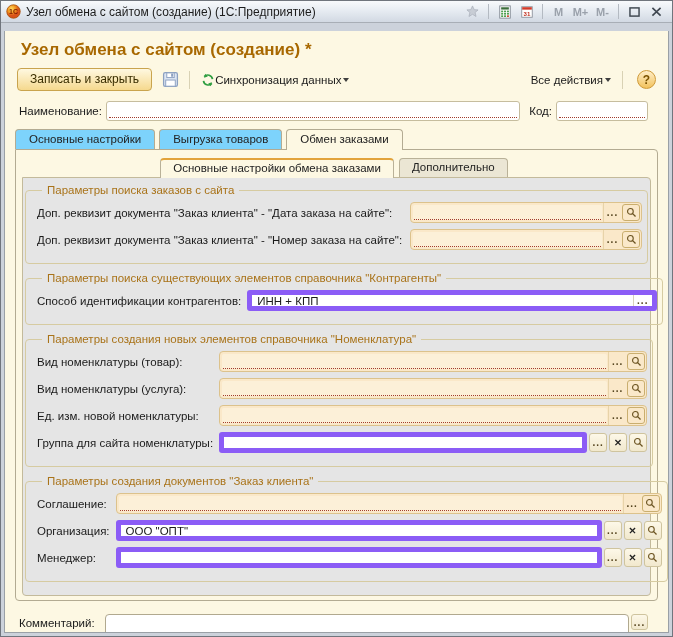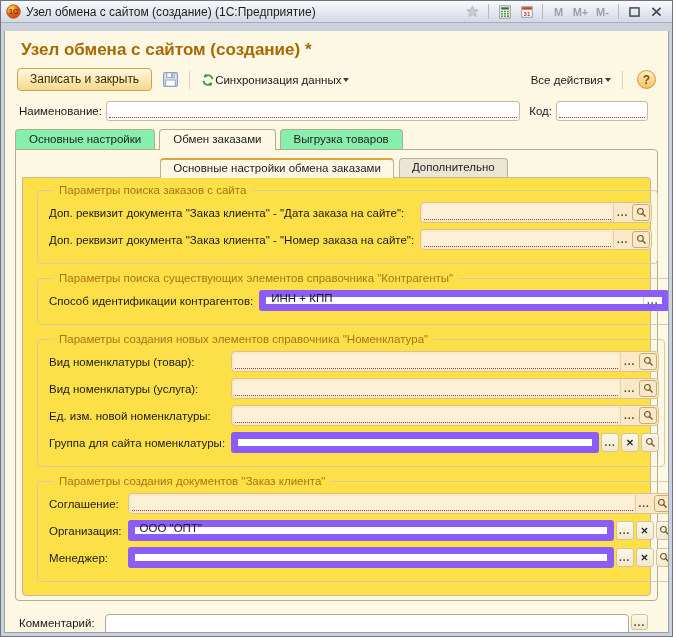--- a/index.html
+++ b/index.html
@@ -43,49 +43,49 @@
   .name-row{display:flex;align-items:center;margin:10px 20px 0 14px;}
   .lbl{white-space:nowrap;}
   .tinput{height:20px;background:#fff;border:1px solid #c6bd9e;border-radius:3px;position:relative;}
   .tinput::after{content:"";position:absolute;left:2px;right:2px;bottom:2px;border-bottom:1px dotted #a23c2c;}
   .name-input{flex:1;margin-left:4px;}
   .code-label{margin-left:9px;}
   .code-input{width:92px;margin-left:4px;}
 
   
   .tabs{display:flex;margin:8px 10px 0;position:relative;z-index:2;}
-  .tab{padding:3px 13px 4px;background:#86efac;border:1px solid #b3ab92;border-bottom:none;
+  .tab{padding:3px 13px 4px;background:#7dd3fc;border:1px solid #b3ab92;border-bottom:none;
     border-radius:4px 4px 0 0;margin-right:4px;color:#222;}
   .tab.active{background:#fdf8e3;margin-bottom:-1px;padding-bottom:5px;}
   .main-panel{margin:0 10px;border:1px solid #b3ab92;border-radius:0 4px 4px 4px;
     padding:8px 6px 4px;background:#fdf8e3;}
   .subtabs{display:flex;position:relative;z-index:2;justify-content:center;}
   .subtab{padding:2px 12px 3px;background:#ebe6d4;border:1px solid #b9b198;border-bottom:none;
     border-radius:4px 4px 0 0;margin-right:5px;color:#222;}
   .subtab.active{background:#fdf8e3;border-top:2px solid #e2a33b;margin-bottom:-1px;padding-bottom:4px;}
-  .sub-panel{border:1px solid #c3ba9b;border-radius:0 4px 4px 4px;padding:3px 14px 5px;background:#fde047;}
+  .sub-panel{border:1px solid #c3ba9b;border-radius:0 4px 4px 4px;padding:3px 2px 5px;background:#e5e5e5;}
 
   
   fieldset.group{border:1px solid #d6cba1;border-radius:4px;margin:3px 0 8px;padding:1px 5px 7px 11px;}
   fieldset.group legend{color:#a97319;padding:0 5px;margin-left:5px;}
   .row{display:flex;align-items:center;margin:5px 0 6px;}
   .row .lbl{flex:1;white-space:nowrap;overflow:hidden;padding-right:6px;}
 
   
   .fld{height:21px;display:flex;align-items:stretch;flex:0 0 auto;}
   .fld.req{background:#fae8c9;border:1px solid #dcc28c;border-radius:4px;}
   .fld.req .area{flex:1;margin:2px 1px 2px 2px;background:#fcf0d8;position:relative;border-radius:2px;}
   .fld.req .area::after{content:"";position:absolute;left:1px;right:1px;bottom:0;border-bottom:1px dotted #a23c2c;}
   .fbtn{width:18px;display:flex;align-items:center;justify-content:center;color:#55451f;
     font-weight:bold;font-size:10px;letter-spacing:1px;}
   .fld.req .fbtn{border-left:1px solid #e7d3a9;}
   .fld.req .fbtn.lens{border:1px solid #c9ae6f;border-radius:3px;margin:1px;}
 
-  .winp{flex:1;background:#fff;border:7px solid #8b5cf6;border-radius:3px;display:flex;
-    align-items:flex-end;padding:0 1px 0 5px;}
+  .winp{flex:1;background:#fff;border:5px solid #8b5cf6;border-radius:3px;display:flex;
+    align-items:flex-start;padding:0 1px 0 5px;}
   .winp .val{flex:1;white-space:nowrap;overflow:hidden;}
   .winp .fbtn{border-left:1px solid #d8d2bd;height:100%;}
   .fbtn.boxed{border:1px solid #cfc49e;border-radius:3px;background:linear-gradient(#fdf8e8,#f1e8cd);
     height:19px;margin:1px 0 0 2px;}
   .fbtn.clear{font-size:9.5px;color:#222;letter-spacing:0;}
 
   .w-g0{width:232px;} .w-g1{width:410px;} .w-g2{width:428px;} .w-g3{width:546px;}
 
   
   .comment-row{display:flex;align-items:flex-start;margin:13px 20px 0 14px;}
@@ -205,22 +205,22 @@
 
     <div class="name-row">
       <span class="lbl">Наименование:</span>
       <span class="tinput name-input"><span></span></span>
       <span class="lbl code-label">Код:</span>
       <span class="tinput code-input"><span></span></span>
     </div>
 
     <div class="tabs">
       <span class="tab">Основные настройки</span>
+      <span class="tab">Выгрузка товаров</span>
       <span class="tab active">Обмен заказами</span>
-      <span class="tab">Выгрузка товаров</span>
     </div>
 
     <div class="main-panel">
 
       <div class="subtabs">
         <span class="subtab active">Основные настройки обмена заказами</span>
         <span class="subtab">Дополнительно</span>
       </div>
 
       <div class="sub-panel">

